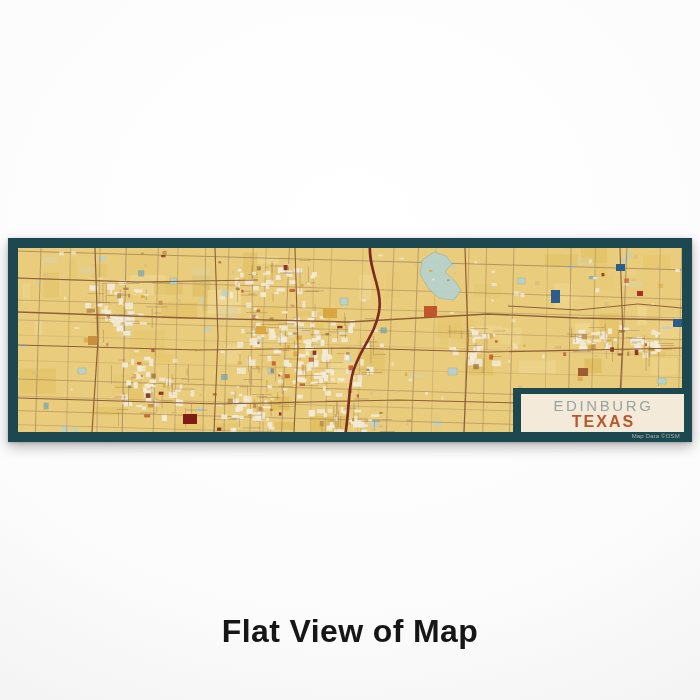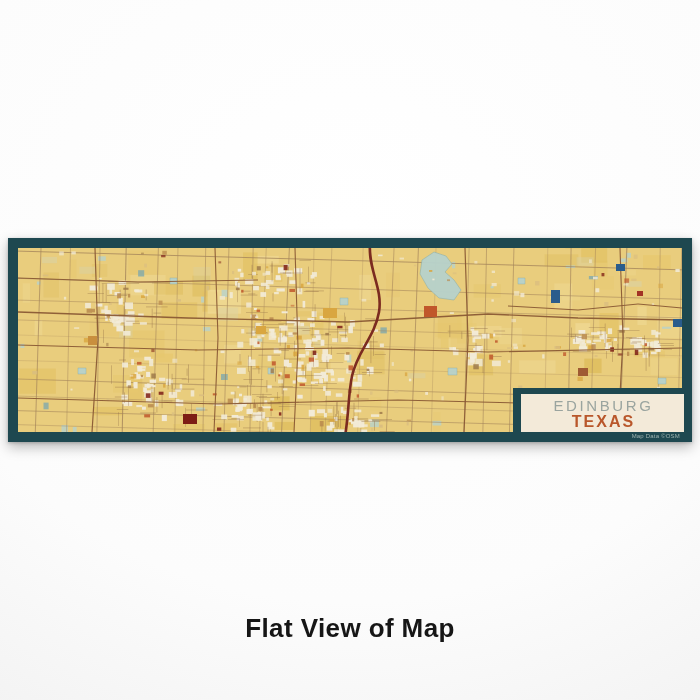--- a/index.html
+++ b/index.html
@@ -34,21 +34,21 @@
     font-size:16px;letter-spacing:2px;font-weight:700;
     color:#b9572b;line-height:13px;white-space:nowrap;
     padding-left:2px;margin-top:1px;
   }
   .attribution{
     position:absolute;right:12px;bottom:2px;z-index:5;
     font-size:6px;letter-spacing:.2px;color:#9fb4b0;line-height:7px;
   }
   .caption{
     position:absolute;left:0;top:613px;width:700px;
-    text-align:center;font-size:26px;font-weight:700;
+    text-align:center;font-size:32px;font-weight:700;
     letter-spacing:.4px;color:#161616;
   }
 </style>
 </head>
 <body>
 
 <div class="stage">
 
   <div class="map-frame" style="background: rgb(30, 72, 80);">
     <svg class="map-canvas" viewBox="0 0 664 184" preserveAspectRatio="none">

